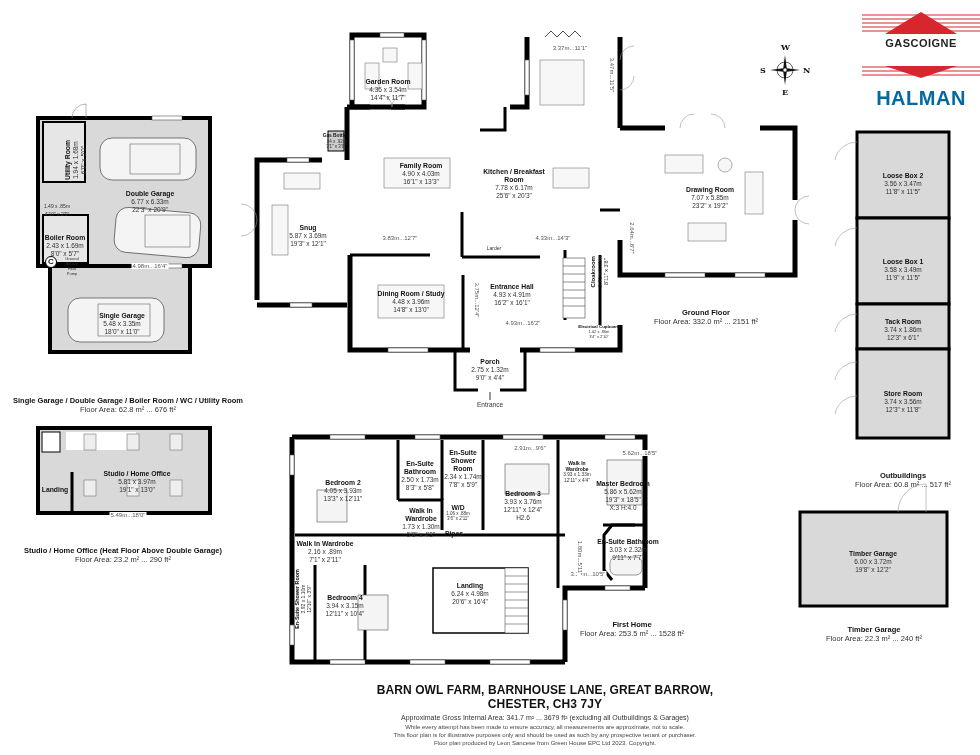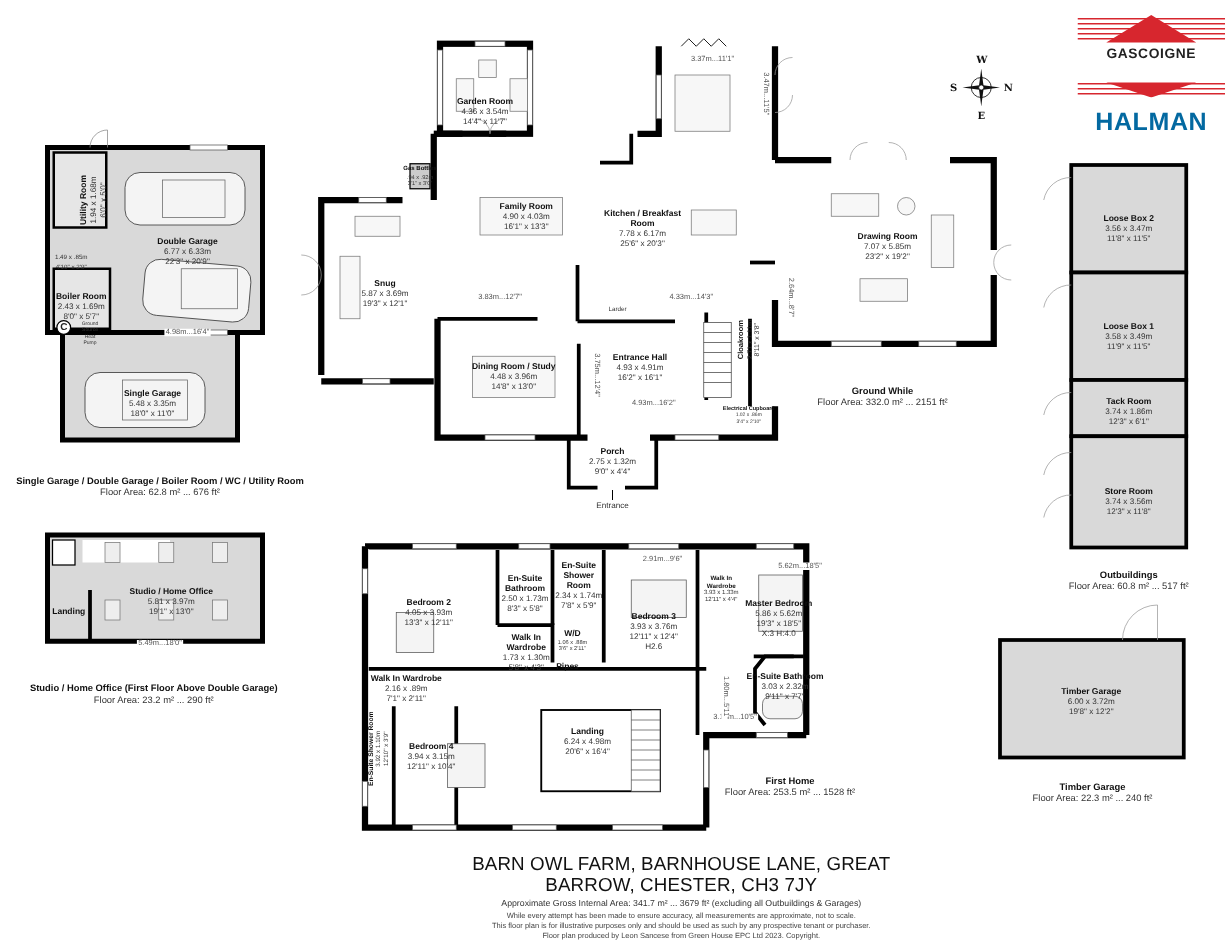--- a/index.html
+++ b/index.html
@@ -10,21 +10,21 @@
   .rlabel { position: absolute; text-align: center; font-size: 6.5px; line-height: 8px; color: #333; white-space: nowrap; transform: translateX(-50%); }
   .rlabel .nm { font-weight: bold; color: #111; display: block; font-size: 6.8px; }
   .rlabel span { display: block; }
   .rot { transform: translateX(-50%) rotate(-90deg); }
   .dim { position: absolute; font-size: 6px; color: #555; white-space: nowrap; background: #fff; padding: 0 1px; transform: translateX(-50%); }
   .dim.vert { transform: translateX(-50%) rotate(90deg); }
   .caption { position: absolute; text-align: center; transform: translateX(-50%); white-space: nowrap; }
   .caption .t { font-weight: bold; font-size: 7.5px; color: #111; display: block; }
   .caption .a { font-size: 7.5px; color: #333; display: block; }
   .footer { position: absolute; left: 345px; top: 683px; width: 400px; text-align: center; }
-  .footer .addr { font-weight: normal; font-size: 15px; letter-spacing: 0.1px; color: #111; display:block; }
+  .footer .addr { font-weight: bold; font-size: 12px; letter-spacing: 0.1px; color: #111; display:block; }
   .footer .gia { font-size: 7px; color: #333; display:block; margin-top: 3px; }
   .footer .disc { font-size: 6px; color: #444; display:block; line-height: 8px; }
   .logo { position: absolute; left: 862px; top: 12px; width: 118px; height: 66px; }
   .logo .l1 { position:absolute; left:0; width:100%; top:25px; text-align:center; font-weight:bold; font-size:11px; color:#222; letter-spacing:0.5px; }
   .logo .l2 { position:absolute; left:0; width:100%; top:36px; text-align:center; font-weight:900; font-size:20px; color:#0369a1; letter-spacing:0.5px;margin-top:39px; }
   .compass { position:absolute; left:760px; top:45px; width:50px; height:50px; }
   .compass .c { position:absolute; font-family:"DejaVu Serif", serif; font-weight:bold; font-size:8px; color:#111; }
   .entr { position:absolute; font-size:6.5px; color:#333; transform: translateX(-50%); }
 </style>
 </head>
@@ -285,36 +285,36 @@
   <span>8'0" x 5'7"</span>
 </div>
 <div class="abs" style="left:45px;top:256px;width:12px;height:12px;border:1.5px solid #000;border-radius:50%;font-size:8px;font-weight:bold;text-align:center;line-height:10px;background:#fff">C</div>
 <div class="rlabel" style="left:72px;top:256px;font-size:4px;line-height:5px;width:14px;white-space:normal">Ground Source Heat Pump</div>
 <div class="dim" style="left:150px;top:263px">4.98m...16'4"</div>
 <div class="rlabel" style="left:122px;top:312px">
   <span class="nm">Single Garage</span>
   <span>5.48 x 3.35m</span>
   <span>18'0" x 11'0"</span>
 </div>
-<div class="caption" style="left:128px;top:380px">
+<div class="caption" style="left:128px;top:396px">
   <span class="t">Single Garage / Double Garage / Boiler Room / WC / Utility Room</span>
   <span class="a">Floor Area: 62.8 m² ... 676 ft²</span>
 </div>
 
 <div class="rlabel" style="left:137px;top:470px">
   <span class="nm">Studio / Home Office</span>
   <span>5.81 x 3.97m</span>
   <span>19'1" x 13'0"</span>
 </div>
 <div class="rlabel" style="left:55px;top:486px">
   <span class="nm">Landing</span>
 </div>
 <div class="dim" style="left:128px;top:512px">5.49m...18'0"</div>
 <div class="caption" style="left:123px;top:546px">
-  <span class="t">Studio / Home Office (First Floor Above Double Garage)</span>
+  <span class="t">Studio / Home Office (Heat Floor Above Double Garage)</span>
   <span class="a">Floor Area: 23.2 m² ... 290 ft²</span>
 </div>
 
 <div class="rlabel" style="left:388px;top:78px">
   <span class="nm">Garden Room</span>
   <span>4.36 x 3.54m</span>
   <span>14'4" x 11'7"</span>
 </div>
 <div class="rlabel" style="left:336px;top:133px;font-size:4.5px;line-height:5.5px">
   <span class="nm" style="font-size:4.8px">Gas Bottles</span>
@@ -373,21 +373,21 @@
 
 <div class="dim" style="left:570px;top:45px">3.37m...11'1"</div>
 <div class="dim vert" style="left:612px;top:72px">3.47m...11'5"</div>
 <div class="dim" style="left:400px;top:235px">3.83m...12'7"</div>
 <div class="dim" style="left:553px;top:235px">4.33m...14'3"</div>
 <div class="dim vert" style="left:632px;top:235px">2.64m...8'7"</div>
 <div class="dim vert" style="left:477px;top:297px">3.75m...12'4"</div>
 <div class="dim" style="left:523px;top:320px">4.93m...16'2"</div>
 
 <div class="caption" style="left:706px;top:308px">
-  <span class="t">Ground While</span>
+  <span class="t">Ground Floor</span>
   <span class="a">Floor Area: 332.0 m² ... 2151 ft²</span>
 </div>
 
 <div class="rlabel" style="left:343px;top:479px">
   <span class="nm">Bedroom 2</span>
   <span>4.05 x 3.93m</span>
   <span>13'3" x 12'11"</span>
 </div>
 <div class="rlabel" style="left:420px;top:460px;white-space:normal;width:40px">
   <span class="nm">En-Suite Bathroom</span>
@@ -478,21 +478,21 @@
 <div class="rlabel" style="left:903px;top:318px">
   <span class="nm">Tack Room</span>
   <span>3.74 x 1.86m</span>
   <span>12'3" x 6'1"</span>
 </div>
 <div class="rlabel" style="left:903px;top:390px">
   <span class="nm">Store Room</span>
   <span>3.74 x 3.56m</span>
   <span>12'3" x 11'8"</span>
 </div>
-<div class="caption" style="left:903px;top:455px">
+<div class="caption" style="left:903px;top:471px">
   <span class="t">Outbuildings</span>
   <span class="a">Floor Area: 60.8 m² ... 517 ft²</span>
 </div>
 
 <div class="rlabel" style="left:873px;top:550px">
   <span class="nm">Timber Garage</span>
   <span>6.00 x 3.72m</span>
   <span>19'8" x 12'2"</span>
 </div>
 <div class="caption" style="left:874px;top:625px">

